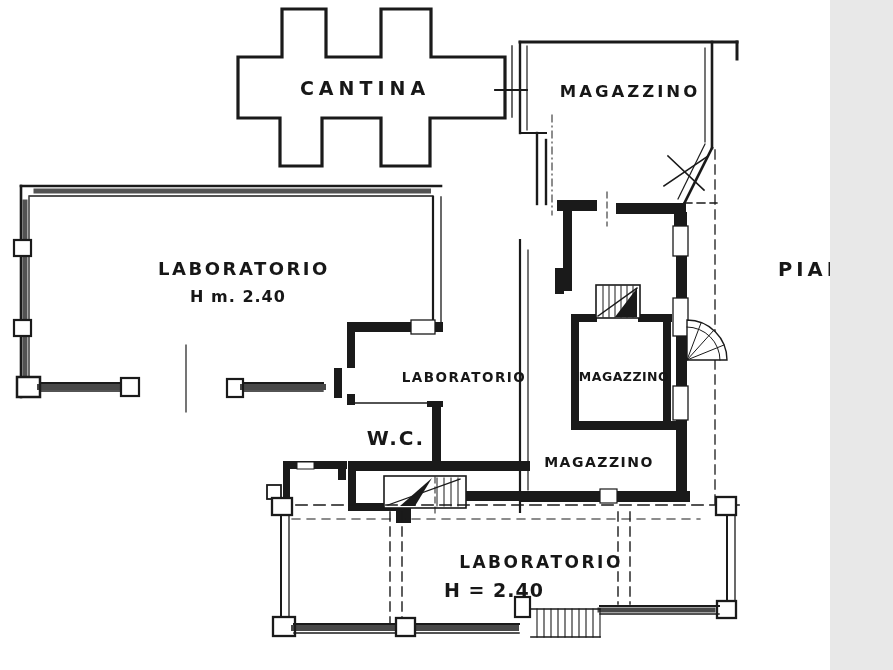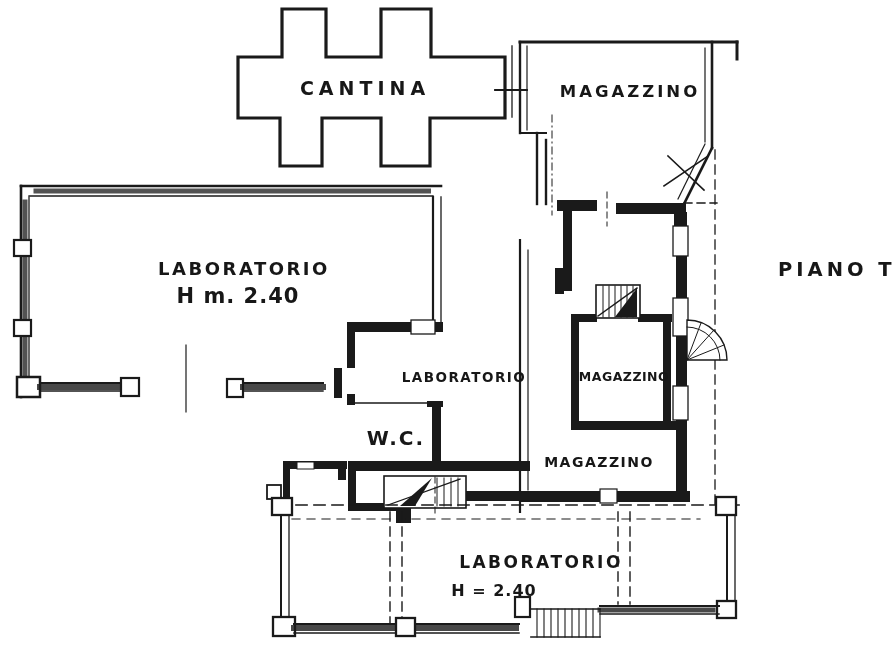--- a/index.html
+++ b/index.html
@@ -1,35 +1,35 @@
 <!DOCTYPE html>
 <html><head>
 <meta charset="utf-8">
 <style>
   html,body{margin:0;padding:0;background:#e8e8e8;}
   .plan-wrap{
-    position:relative;width:893px;height:670px;background:#ffffff;
+    position:relative;width:830px;height:670px;background:#ffffff;
     overflow:hidden;font-family:"DejaVu Sans",sans-serif;
   }
   .plan-svg{position:absolute;left:0;top:0;}
   .room-label{
     position:absolute;transform:translate(-50%,-50%);
     font-weight:bold;color:#171717;white-space:nowrap;
     font-family:"DejaVu Sans",sans-serif;
   }
   .lbl-cantina        {left:365px;top:88px; font-size:19px;  letter-spacing:5px;}
   .lbl-mag-top        {left:630px;top:91px; font-size:16.5px;letter-spacing:3px;}
   .lbl-lab-main       {left:244px;top:268px;font-size:18px;  letter-spacing:2.5px;}
-  .lbl-lab-main-note  {left:238px;top:296px;font-size:21px;  letter-spacing:1px;}
+  .lbl-lab-main-note  {left:238px;top:296px;font-size:16px;  letter-spacing:1px;}
   .lbl-lab-mid        {left:464px;top:377px;font-size:13.5px;letter-spacing:1.5px;}
   .lbl-mag-inner      {left:624px;top:376px;font-size:12.5px;letter-spacing:.5px;}
   .lbl-wc             {left:396px;top:438px;font-size:20px;letter-spacing:2px;}
   .lbl-mag-lower      {left:599px;top:462px;font-size:14px;  letter-spacing:1.5px;}
   .lbl-lab-porch      {left:541px;top:562px;font-size:17px;  letter-spacing:2.5px;}
-  .lbl-lab-porch-note {left:494px;top:590px;font-size:16px;letter-spacing:1px;}
+  .lbl-lab-porch-note {left:494px;top:590px;font-size:19px;letter-spacing:1px;}
   .lbl-floor          {left:778px;top:258px;font-size:19.5px;letter-spacing:4px;transform:none;}
 </style>
 </head>
 <body>
 
 <div class="plan-wrap">
 
   <svg class="plan-svg" width="893" height="670" viewBox="0 0 893 670" stroke="#1a1a1a" fill="none" stroke-linecap="square">
 
     <g>

